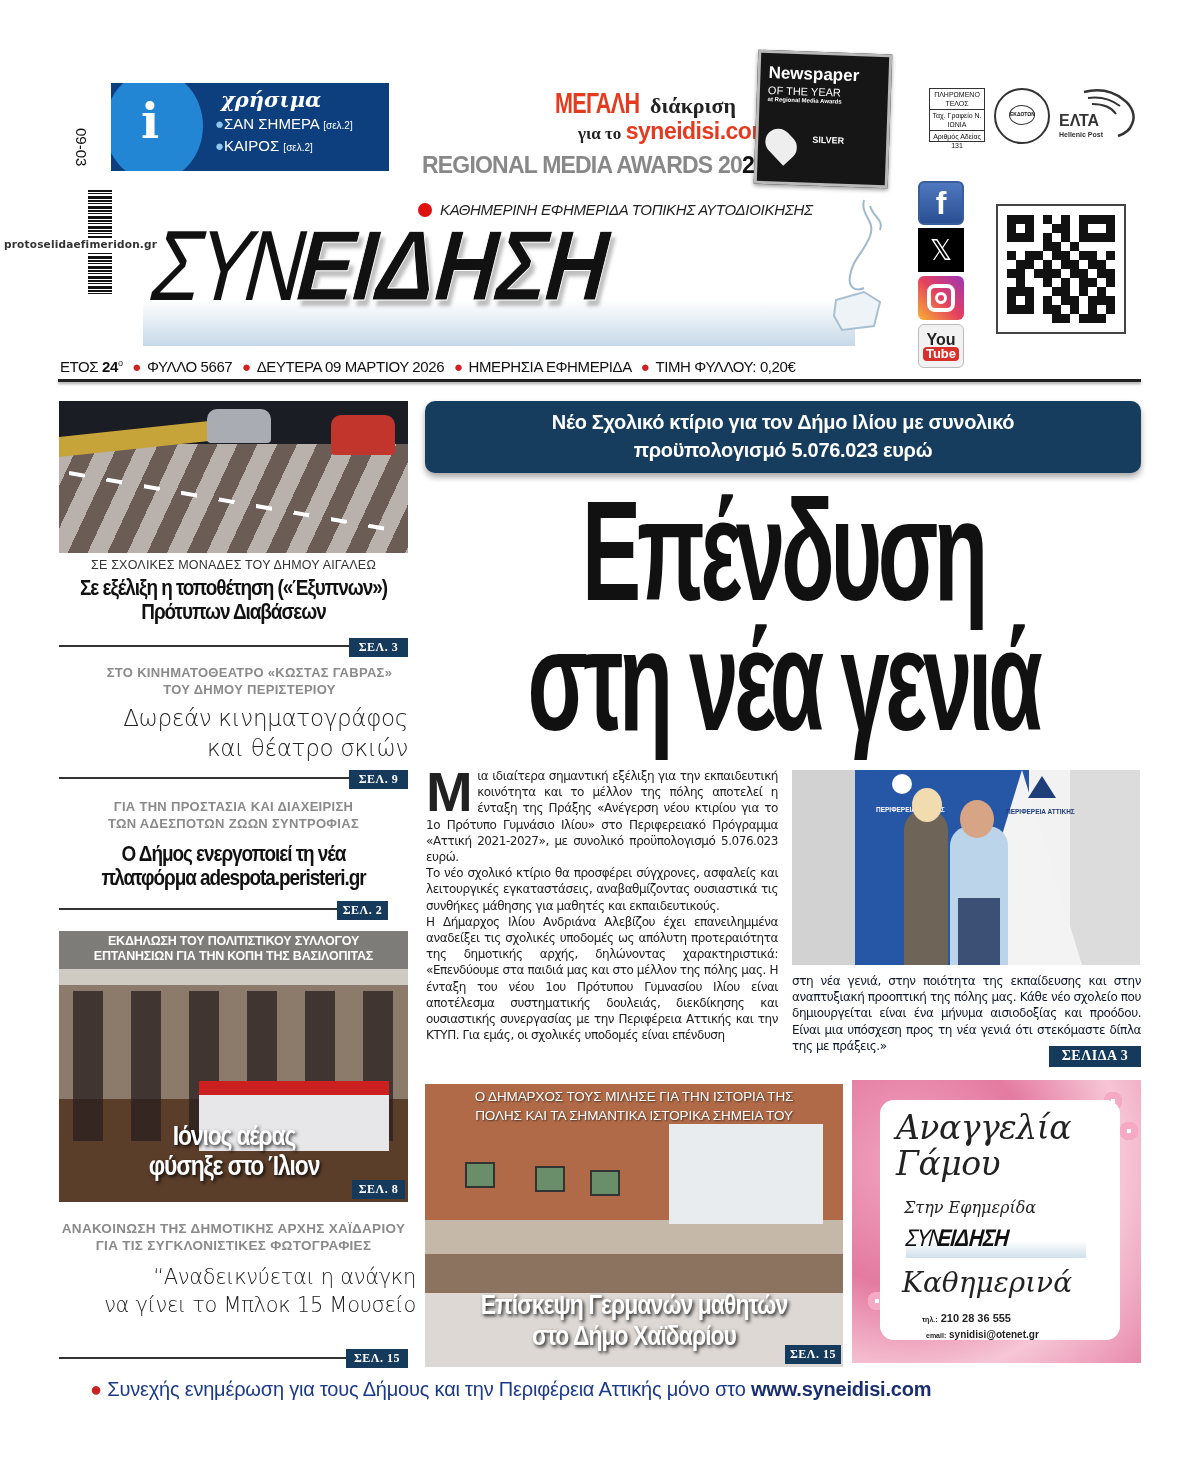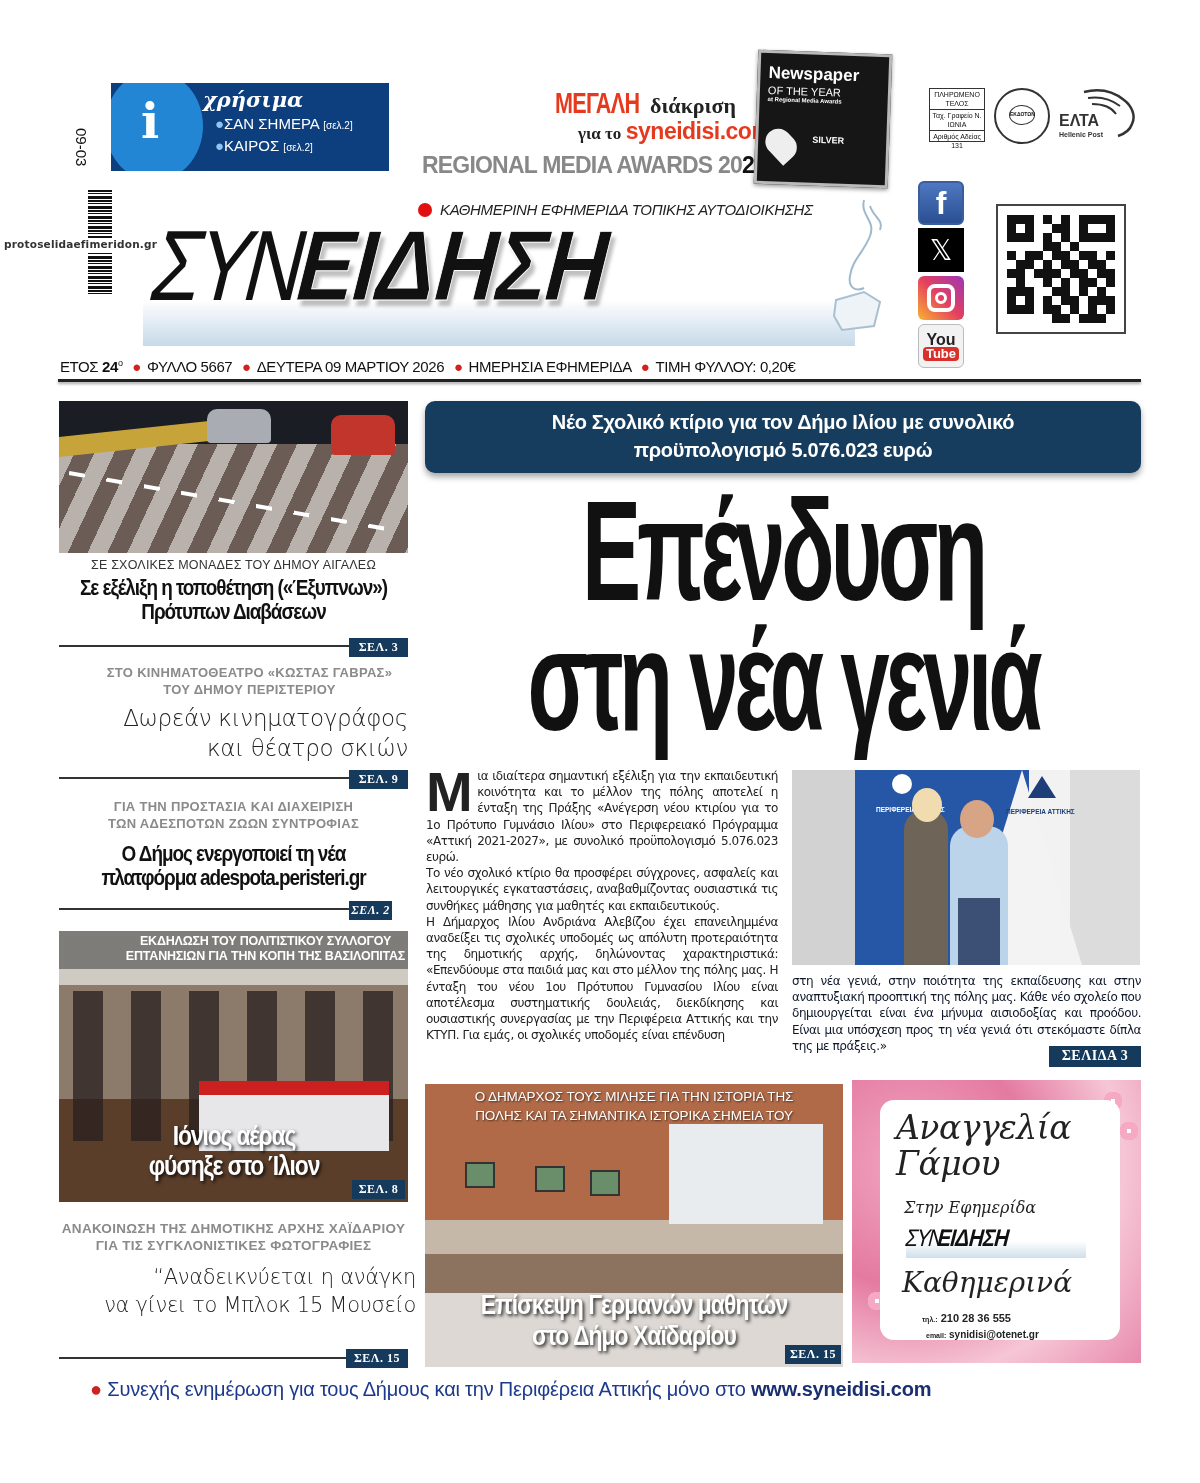--- a/index.html
+++ b/index.html
@@ -4,21 +4,21 @@
 <style>
   * { box-sizing: border-box; margin: 0; padding: 0; }
   html, body { width: 1200px; height: 1483px; background: #fff; overflow: hidden; }
   body { position: relative; font-family: "Liberation Sans", sans-serif; color: #111; }
   .abs { position: absolute; }
 
   
   .info-box { left: 111px; top: 83px; width: 278px; height: 88px; background: #0d3f7e; overflow: hidden; }
   .info-circle { position: absolute; left: -6px; top: -12px; width: 98px; height: 110px; border-radius: 50%; background: #2386d4; }
   .info-i { position: absolute; left: 30px; top: 10px; color: #fff; font: bold 48px "DejaVu Serif", serif; }
-  .info-title { position: absolute; left: 92px; top: 4px; color: #fff; font: italic bold 21px "DejaVu Serif", serif; }
+  .info-title { position: absolute; left: 110px; top: 4px; color: #fff; font: italic bold 21px "DejaVu Serif", serif; }
   .info-item { position: absolute; left: 104px; color: #fff; font: 15px "Liberation Sans Narrow", "Liberation Sans", sans-serif; white-space: nowrap; }
   .info-item .dot { color: #8cc6f0; }
   .info-item small { font-size: 10px; }
   .issue-code { left: 58px; top: 120px; transform: rotate(90deg); transform-origin: left top; font: 15px "Liberation Sans", sans-serif; color: #111; white-space: nowrap; }
   .barcode { left: 88px; top: 190px; width: 24px; height: 105px; background: repeating-linear-gradient(180deg, #111 0 2px, #fff 2px 3px, #111 3px 4px, #fff 4px 6px, #111 6px 9px, #fff 9px 10px); }
   .barcode-gap { left: 86px; top: 238px; width: 28px; height: 14px; background: #fff; }
   .watermark { left: 4px; top: 238px; font: bold 10.5px "DejaVu Sans", sans-serif; color: #333; letter-spacing: .2px; }
 
   .award-line1 { left: 538px; top: 86px; white-space: nowrap; margin-left: 17px; }
   .award-big { font: bold 30px "Liberation Sans", sans-serif; color: #e63a1e; transform: scaleX(.72); display: inline-block; transform-origin: left; letter-spacing: -1px; }
@@ -88,21 +88,21 @@
   .head-light { font: 23px "DejaVu Sans", sans-serif; font-weight: 200; color: #222; text-align: right; line-height: 30px; letter-spacing: -.3px; }
   .sep-line { height: 2px; background: #333; }
   .pg-tag { background: #163a5c; color: #fff; font: bold 12px "Liberation Serif", serif; padding: 2px 0; text-align: center; letter-spacing: .5px; }
 
   .vasilopita { left: 59px; top: 931px; width: 349px; height: 271px;
     background:
       linear-gradient(180deg, rgba(60,60,60,.55) 0 38px, transparent 38px),
       linear-gradient(180deg, #cfcbc3 0 20%, #8c7b6a 20% 62%, #5b3e2a 62%); }
   .vas-table { position:absolute; left: 140px; top: 150px; width: 190px; height: 70px; background: #e7e6e9; border-top: 14px solid #cc2020; }
   .vas-people { position:absolute; left: 0; top: 60px; width: 349px; height: 150px; background: repeating-linear-gradient(90deg, transparent 0 14px, rgba(40,30,30,.75) 14px 44px, transparent 44px 58px); }
-  .vas-kicker { position:absolute; left:0; top: 3px; width: 349px; color: #fff; font: bold 12.5px "Liberation Sans", sans-serif; text-align: center; line-height: 15px; letter-spacing: -.2px; margin-left: 32px; }
+  .vas-kicker { position:absolute; left:0; top: 3px; width: 349px; color: #fff; font: bold 12.5px "Liberation Sans", sans-serif; text-align: center; line-height: 15px; letter-spacing: -.2px; }
   .vas-title { position:absolute; left: 40px; top: 190px; width: 270px; color: #fff; font: bold 27px "Liberation Sans", sans-serif; text-align: center; line-height: 30px; letter-spacing: -1.4px; text-shadow: 2px 2px 4px rgba(0,0,0,.85); transform: scaleX(.85); }
   .vas-pg { position:absolute; right: 3px; bottom: 3px; width: 53px; }
 
   
   .lead-banner { left: 425px; top: 401px; width: 716px; height: 72px; background: #163d5e; border-radius: 10px; box-shadow: 0 4px 6px rgba(0,0,0,.35); color: #fff; text-align: center; font: bold 20px "Liberation Sans", sans-serif; line-height: 28px; padding-top: 7px; letter-spacing: -.3px; }
   .lead-head { left: 425px; top: 486px; width: 716px; text-align: center; font: bold 143px "Liberation Sans", sans-serif; line-height: 130px; letter-spacing: -7px; color: #111; transform: scaleX(.62); transform-origin: center top; white-space: nowrap; }
   .lead-head div { width: 1150px; margin-left: -217px; }
   .lead-body { left: 426px; top: 768px; width: 352px; font: 12px "DejaVu Sans", sans-serif; line-height: 16.2px; color: #222; text-align: justify; letter-spacing: -.45px; }
   .dropcap { float: left; font: bold 56px "Liberation Sans", sans-serif; line-height: 46px; margin: 1px 5px 0 0; color: #222; }
   .lead-body p { margin: 0; }
@@ -416,21 +416,21 @@
 
 <div class="abs kicker-gray" style="left:59px; top:798px; width:349px;">
   <div>ΓΙΑ ΤΗΝ ΠΡΟΣΤΑΣΙΑ ΚΑΙ ΔΙΑΧΕΙΡΙΣΗ</div>
   <div>ΤΩΝ ΑΔΕΣΠΟΤΩΝ ΖΩΩΝ ΣΥΝΤΡΟΦΙΑΣ</div>
 </div>
 <div class="abs" style="left:40px; top:842px; width:387px;">
   <div class="head-bold">Ο Δήμος ενεργοποιεί τη νέα</div>
   <div class="head-bold">πλατφόρμα adespota.peristeri.gr</div>
 </div>
 <div class="abs sep-line" style="left:59px; top:908px; width:300px;"></div>
-<div class="abs pg-tag" style="left:349px; top:901px; width:43px;font-style:italic;">ΣΕΛ. 2</div>
+<div class="abs pg-tag" style="left:337px; top:901px; width:51px;">ΣΕΛ. 2</div>
 
 <div class="abs photo vasilopita">
   <div class="vas-people"></div>
   <div class="vas-table"></div>
   <div class="vas-kicker">
     <div>ΕΚΔΗΛΩΣΗ ΤΟΥ ΠΟΛΙΤΙΣΤΙΚΟΥ ΣΥΛΛΟΓΟΥ</div>
     <div>ΕΠΤΑΝΗΣΙΩΝ ΓΙΑ ΤΗΝ ΚΟΠΗ ΤΗΣ ΒΑΣΙΛΟΠΙΤΑΣ</div>
   </div>
   <div class="vas-title">
     <div>Ιόνιος αέρας</div>

